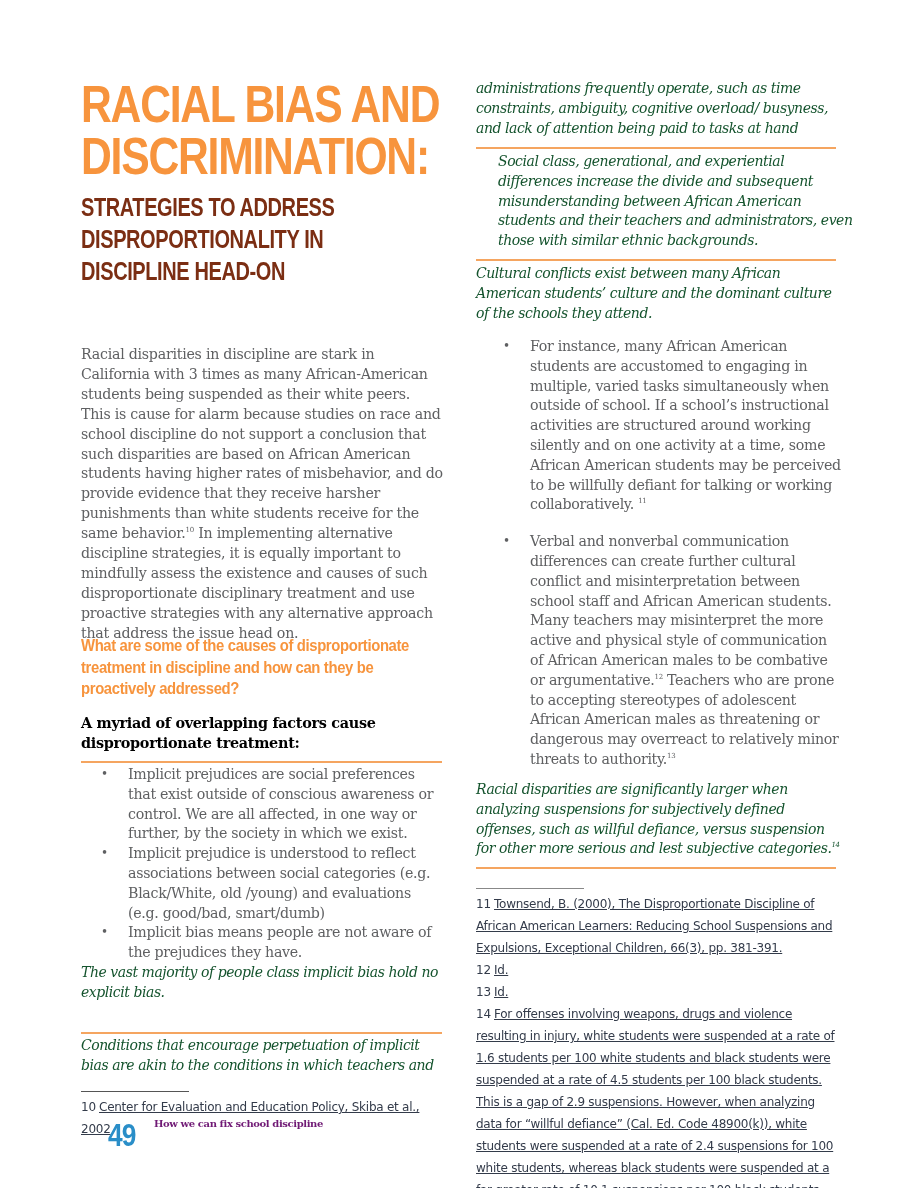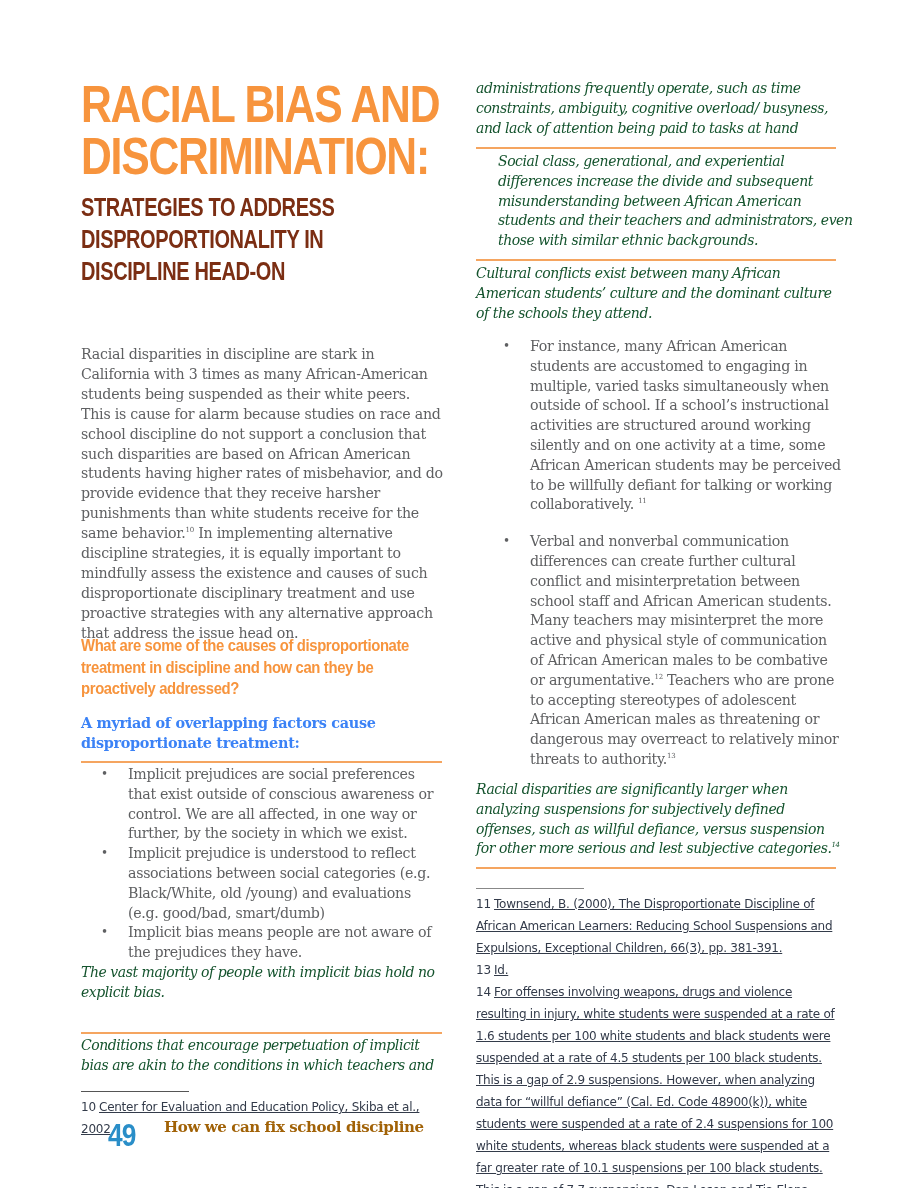--- a/index.html
+++ b/index.html
@@ -47,21 +47,21 @@
     position: absolute; left: 81px; top: 635px; width: 372px;
     font-family: "Liberation Sans", sans-serif; font-weight: 700;
     color: #f7943d; font-size: 16.5px; line-height: 21.5px;
     letter-spacing: -0.4px;
     transform: scaleX(0.9); transform-origin: left top;
     width: 410px;
   }
   .factors-head {
     position: absolute; left: 81px; top: 713px; width: 362px;
     font-family: "DejaVu Serif", serif; font-weight: 700;
-    color: #3b82f6; font-size: 14.4px; line-height: 20px;
+    color: #000000; font-size: 14.4px; line-height: 20px;
     letter-spacing: -0.3px;
   }
 
   .rule { position: absolute; height: 2px; background: #f5a560; }
 
   .italic-brown {
     font-family: "DejaVu Serif", serif; font-style: italic;
     color: #14532d; font-size: 14px; line-height: 19.8px; letter-spacing: -0.45px;
   }
   .body-grey { font-size: 14.2px; line-height: 19.8px; color: #5f6062; letter-spacing: -0.3px; }
@@ -74,22 +74,22 @@
   .fn { font-family: "DejaVu Sans", sans-serif; font-size: 12px; line-height: 22px; color: #333b4a; letter-spacing: -0.25px; text-decoration: underline; }
   .fn .num { display: inline-block; width: 18px; }
 
   .footer { position: absolute; left: 108px; top: 1118px; display: flex; align-items: flex-start; }
   .page-num {
     font-family: "Liberation Sans", sans-serif; font-weight: 700; color: #2a8ec8;
     font-size: 31px; letter-spacing: -1px; transform: scaleX(0.85); transform-origin: left bottom;
     display: inline-block; width: 36px;
   }
   .footer-title {
-    font-family: "DejaVu Serif", serif; font-weight: 700; color: #a16207;
-    font-size: 15px; letter-spacing: -0.4px; margin-left: 20px;
+    font-family: "DejaVu Serif", serif; font-weight: 700; color: #701a75;
+    font-size: 10px; letter-spacing: -0.4px; margin-left: 10px;
   }
 </style>
 </head>
 <body>
 
 <div class="col-left">
   <div class="title-main">
     <div>RACIAL BIAS AND</div>
     <div>DISCRIMINATION:</div>
   </div>
@@ -107,21 +107,21 @@
 <div class="factors-head">A myriad of overlapping factors cause disproportionate treatment:</div>
 
 <div class="rule" style="left:81px; top:761px; width:361px;"></div>
 
 <div style="position:absolute; left:81px; top:765px; width:370px;">
   <ul class="bullets body-grey" style="margin-left:47px; width:316px;">
     <li><span class="dot" style="left:-27px;">•</span><span>Implicit prejudices are social preferences that exist outside of conscious awareness or control. We are all affected, in one way or further, by the society in which we exist.</span></li>
     <li><span class="dot" style="left:-27px;">•</span><span>Implicit prejudice is understood to reflect associations between social categories (e.g. Black/White, old /young) and evaluations (e.g. good/bad, smart/dumb)</span></li>
     <li><span class="dot" style="left:-27px;">•</span><span>Implicit bias means people are not aware of the prejudices they have.</span></li>
   </ul>
-  <div class="italic-brown" style="width:362px;">The vast majority of people with implicit bias hold no explicit bias.</div>
+  <div class="italic-brown" style="width:362px;">The vast majority of people class implicit bias hold no explicit bias.</div>
 </div>
 
 <div class="rule" style="left:81px; top:1032px; width:361px;"></div>
 
 <div class="italic-brown" style="position:absolute; left:81px; top:1036px; width:362px;">Conditions that encourage perpetuation of implicit bias are akin to the conditions in which teachers and</div>
 
 <div class="footnote-rule" style="left:81px; top:1091px; width:108px;"></div>
 <div class="fn" style="position:absolute; left:81px; top:1096px; width:370px;">
   <span class="num">10</span><span>Center for Evaluation and Education Policy, Skiba et al., 2002</span>
 </div>
@@ -150,15 +150,16 @@
   </li>
 </ul>
 
 <div class="italic-brown" style="position:absolute; left:476px; top:780px; width:366px;"><span>Racial disparities are significantly larger when analyzing suspensions for subjectively defined offenses, such as willful defiance, versus suspension for other more serious and lest subjective categories.</span><sup>14</sup></div>
 
 <div class="rule" style="left:476px; top:867px; width:360px;"></div>
 
 <div class="footnote-rule" style="left:476px; top:888px; width:108px; background:#888;"></div>
 <div class="fn" style="position:absolute; left:476px; top:893px; width:362px;">
   <div><span class="num">11</span><span>Townsend, B. (2000), The Disproportionate Discipline of African American Learners: Reducing School Suspensions and Expulsions, Exceptional Children, 66(3), pp. 381-391.</span></div>
+  <div><span class="num">12</span><span>Id.</span></div>
   <div><span class="num">13</span><span>Id.</span></div>
   <div><span class="num">14</span><span>For offenses involving weapons, drugs and violence resulting in injury, white students were suspended at a rate of 1.6 students per 100 white students and black students were suspended at a rate of 4.5 students per 100 black students.  This is a gap of 2.9 suspensions.  However, when analyzing data for “willful defiance” (Cal. Ed. Code 48900(k)), white students were suspended at a rate of 2.4 suspensions for 100 white students, whereas black students were suspended at a far greater rate of 10.1 suspensions per 100 black students. This is a gap of 7.7 suspensions. Dan Losen and Tia Elena Martinez, 2013</span></div>
 </div>
 
 </body></html>

